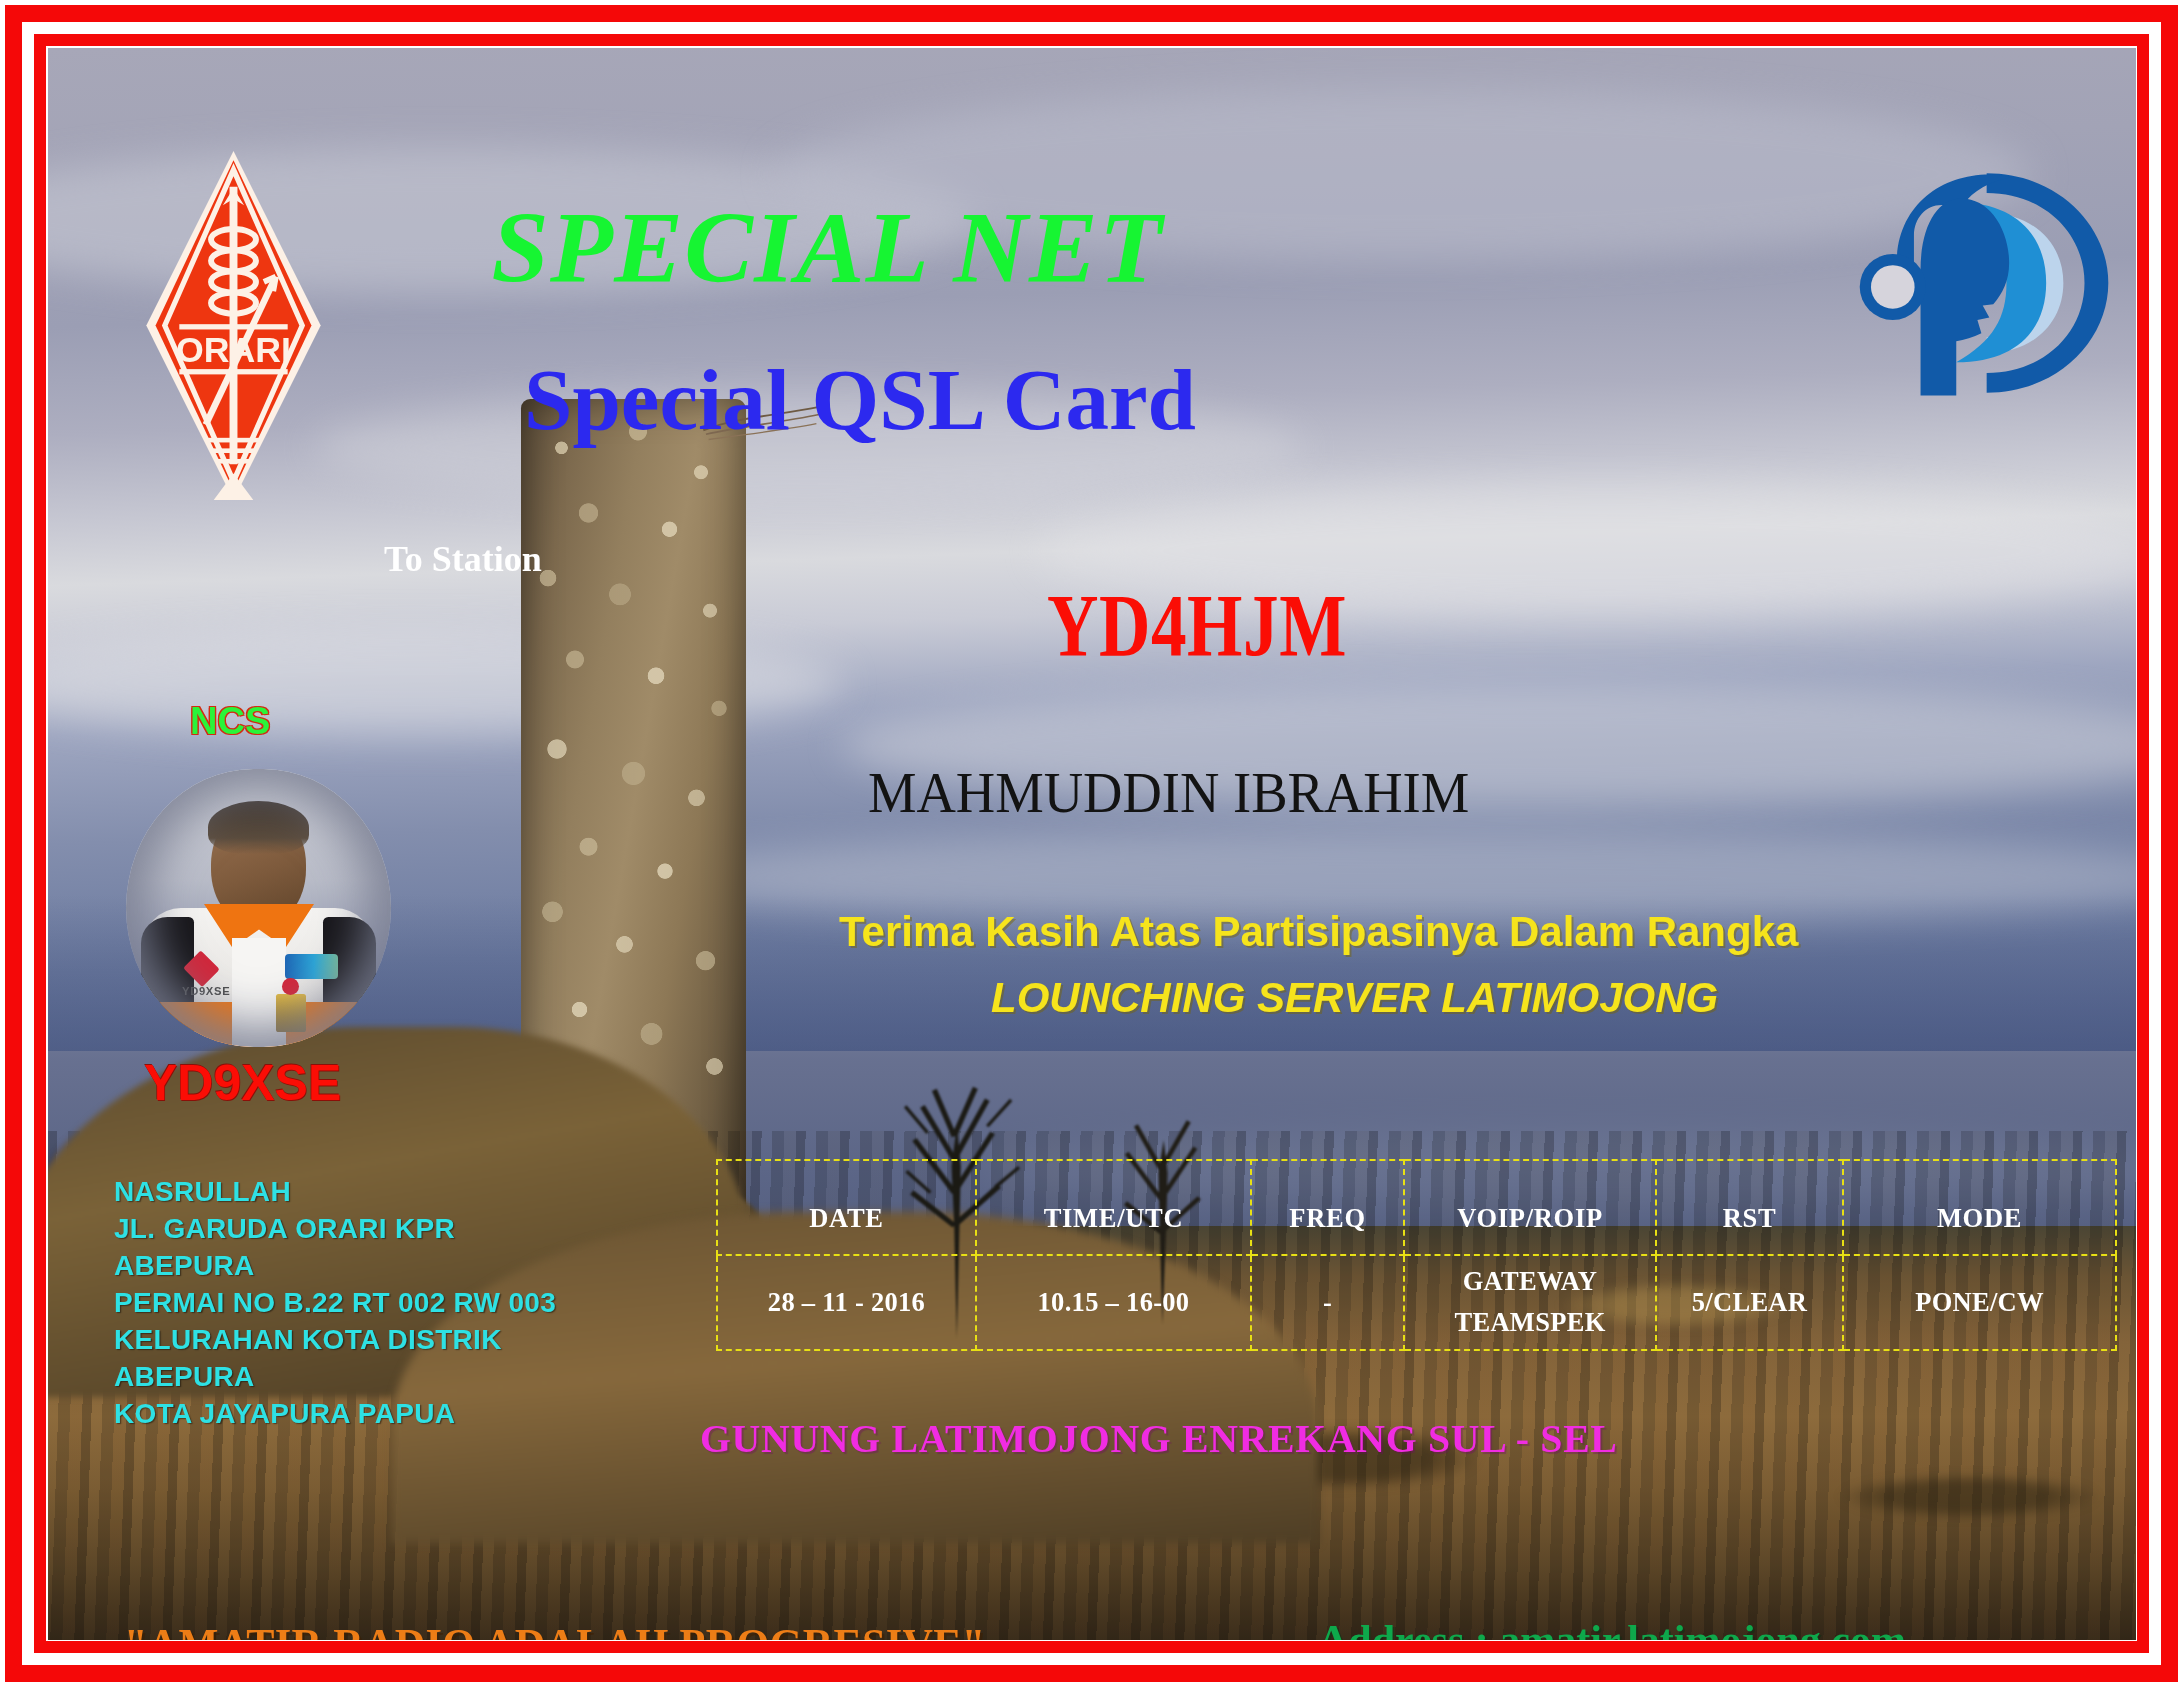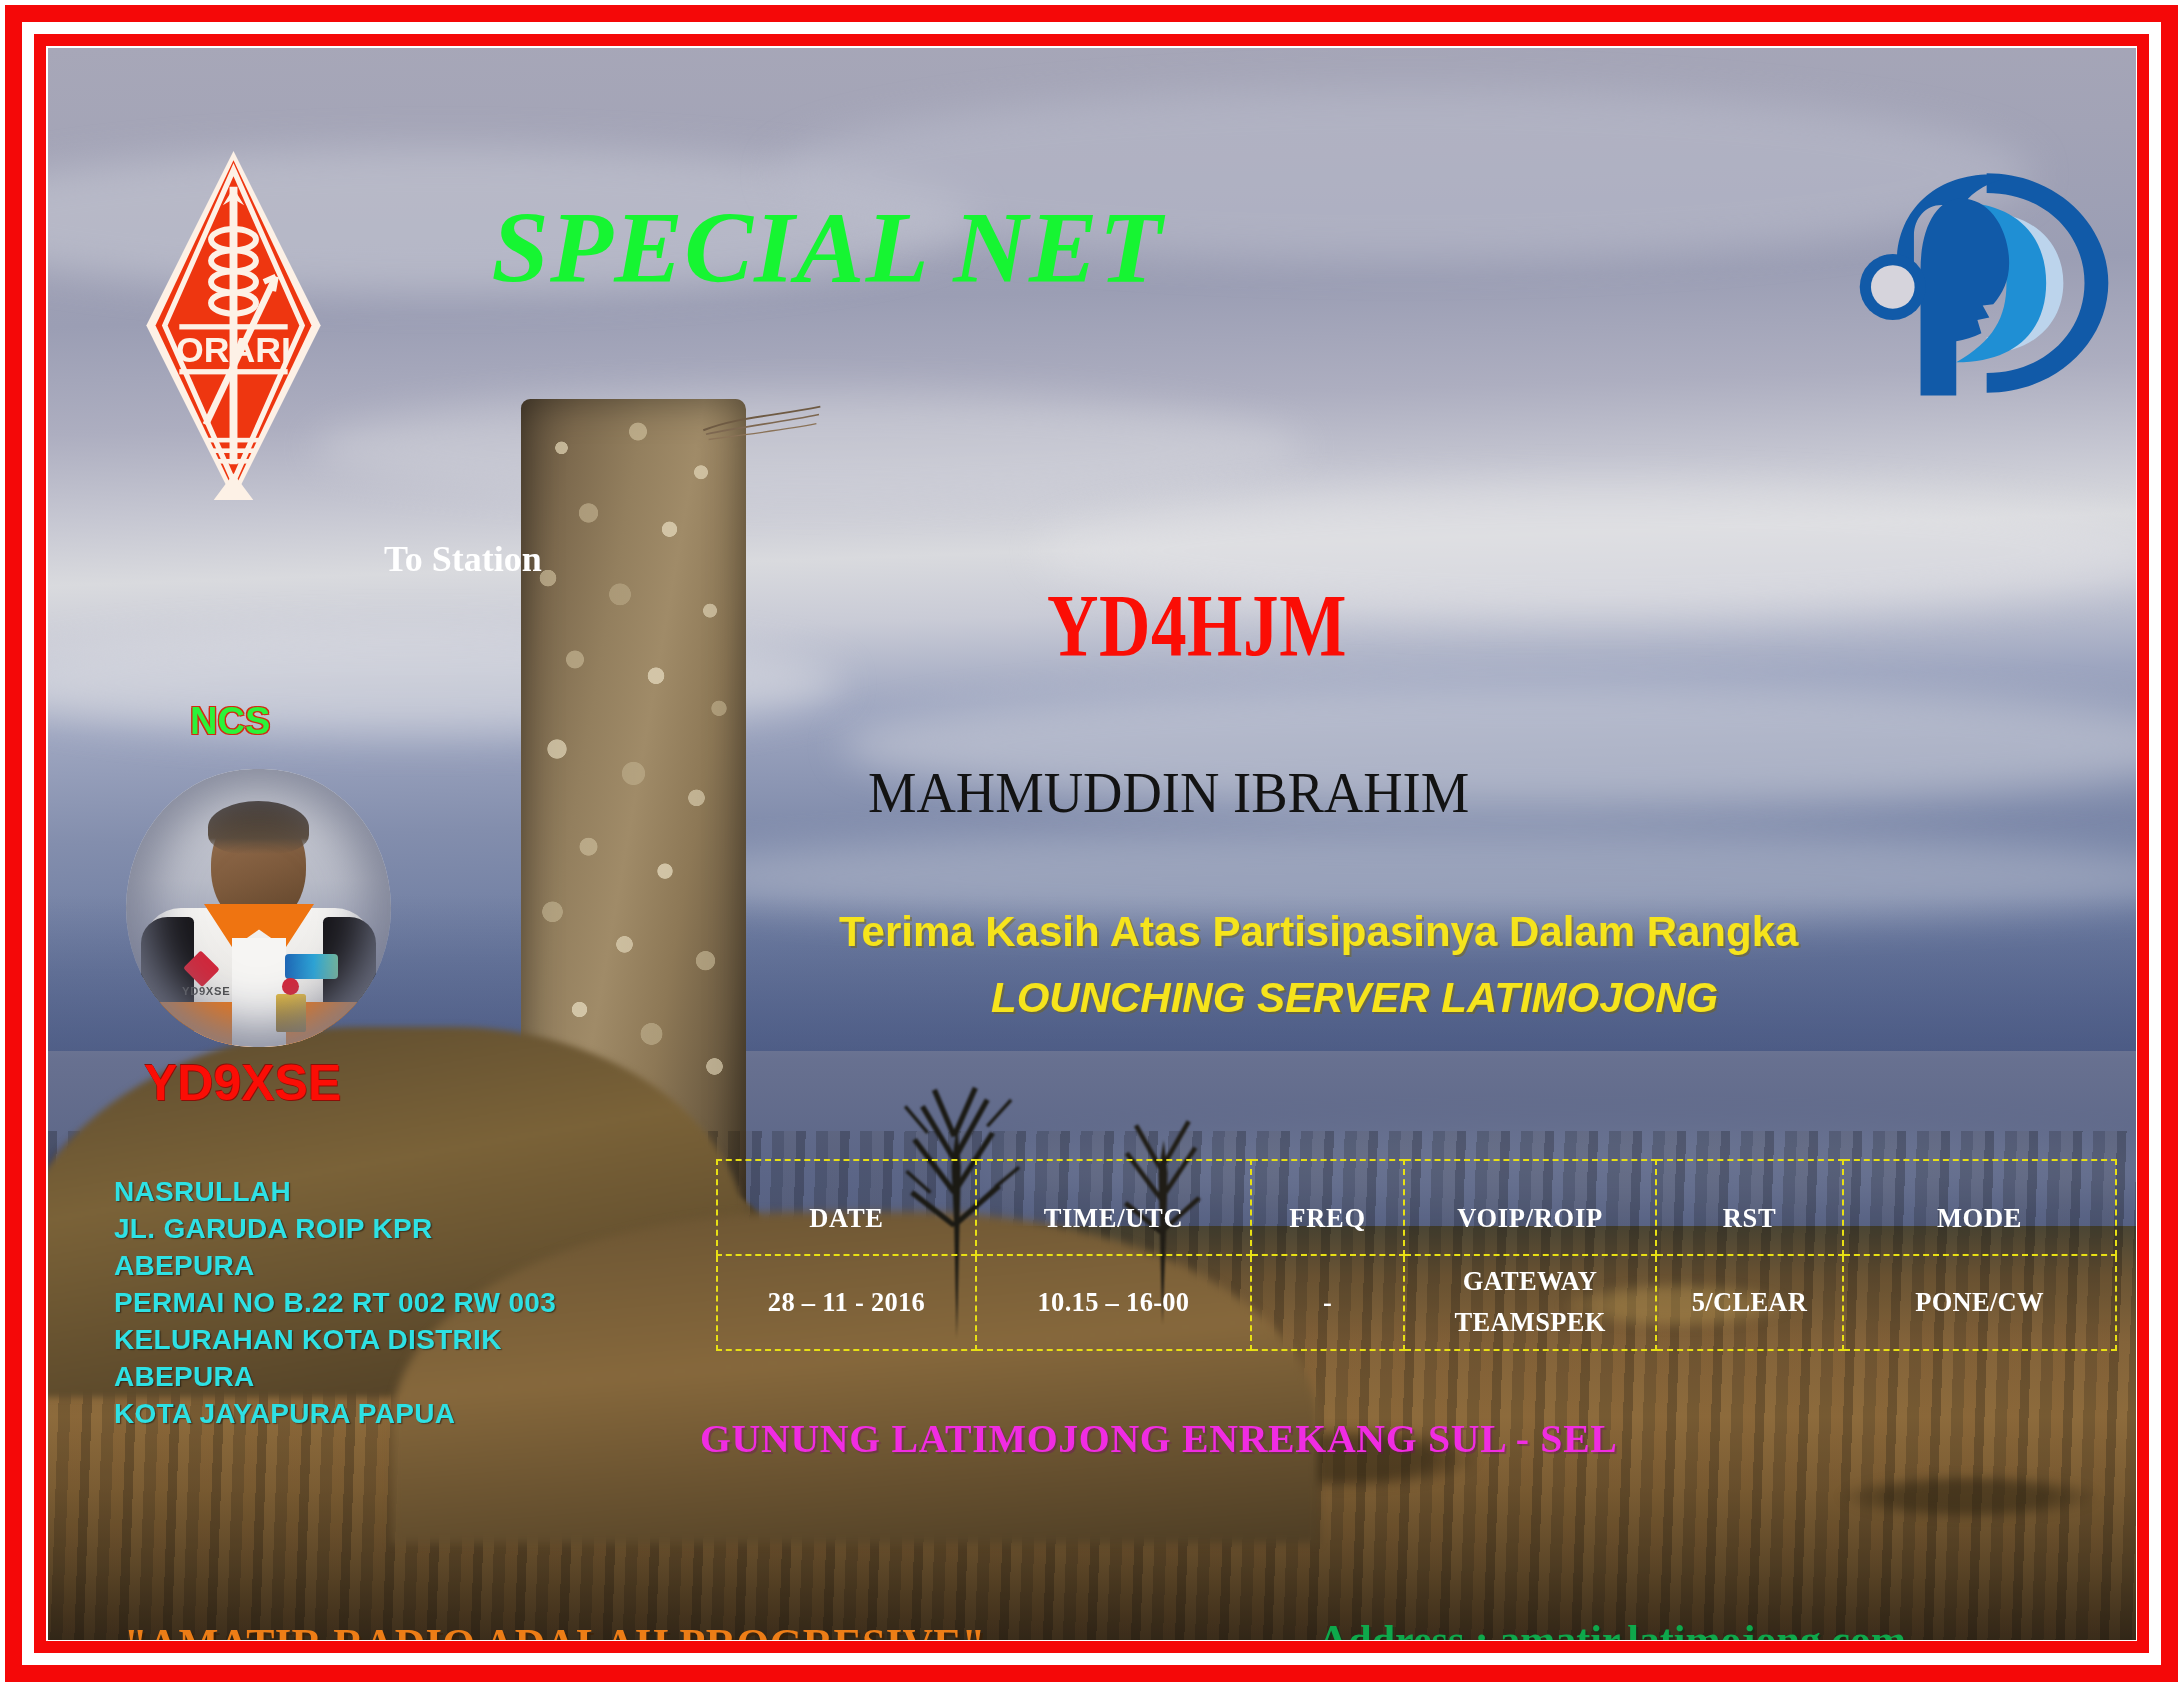--- a/index.html
+++ b/index.html
@@ -309,33 +309,34 @@
       <div style="position:absolute;left:150px;top:225px;width:30px;height:38px;border-radius:2.6px;
                   background:linear-gradient(180deg,#e0b843 0%,#8a6a22 100%);"></div>
       <div style="position:absolute;left:156px;top:209px;width:17px;height:17px;border-radius:50%;
                   background:#d2263a;"></div>
 
       <div style="position:absolute;inset:0;border-radius:50%/52%;
                   box-shadow:inset 0 0 46px 22.5px rgba(120,125,145,.85);"></div>
     </div>
 
     <div class="t" id="title-special-net">SPECIAL NET</div>
+    <div class="t" id="title-qsl">Special QSL Card</div>
     <div class="t" id="to-station">To Station</div>
     <div class="t" id="callsign">YD4HJM</div>
     <div class="t" id="opname">MAHMUDDIN IBRAHIM</div>
 
     <div class="t yel" id="thanks1">Terima Kasih Atas Partisipasinya Dalam Rangka</div>
     <div class="t yel" id="thanks2">LOUNCHING SERVER LATIMOJONG</div>
 
     <div class="t" id="ncs">NCS</div>
     <div class="t" id="ncs-call">YD9XSE</div>
 
     <div id="addr">
       <div>NASRULLAH</div>
-      <div>JL. GARUDA ROIP KPR</div>
+      <div>JL. GARUDA ORARI KPR</div>
       <div>ABEPURA</div>
       <div>PERMAI NO B.22 RT 002 RW 003</div>
       <div>KELURAHAN KOTA DISTRIK</div>
       <div>ABEPURA</div>
       <div>KOTA JAYAPURA PAPUA</div>
     </div>
 
     <table id="qsotable">
       <tbody>
           <tr>

